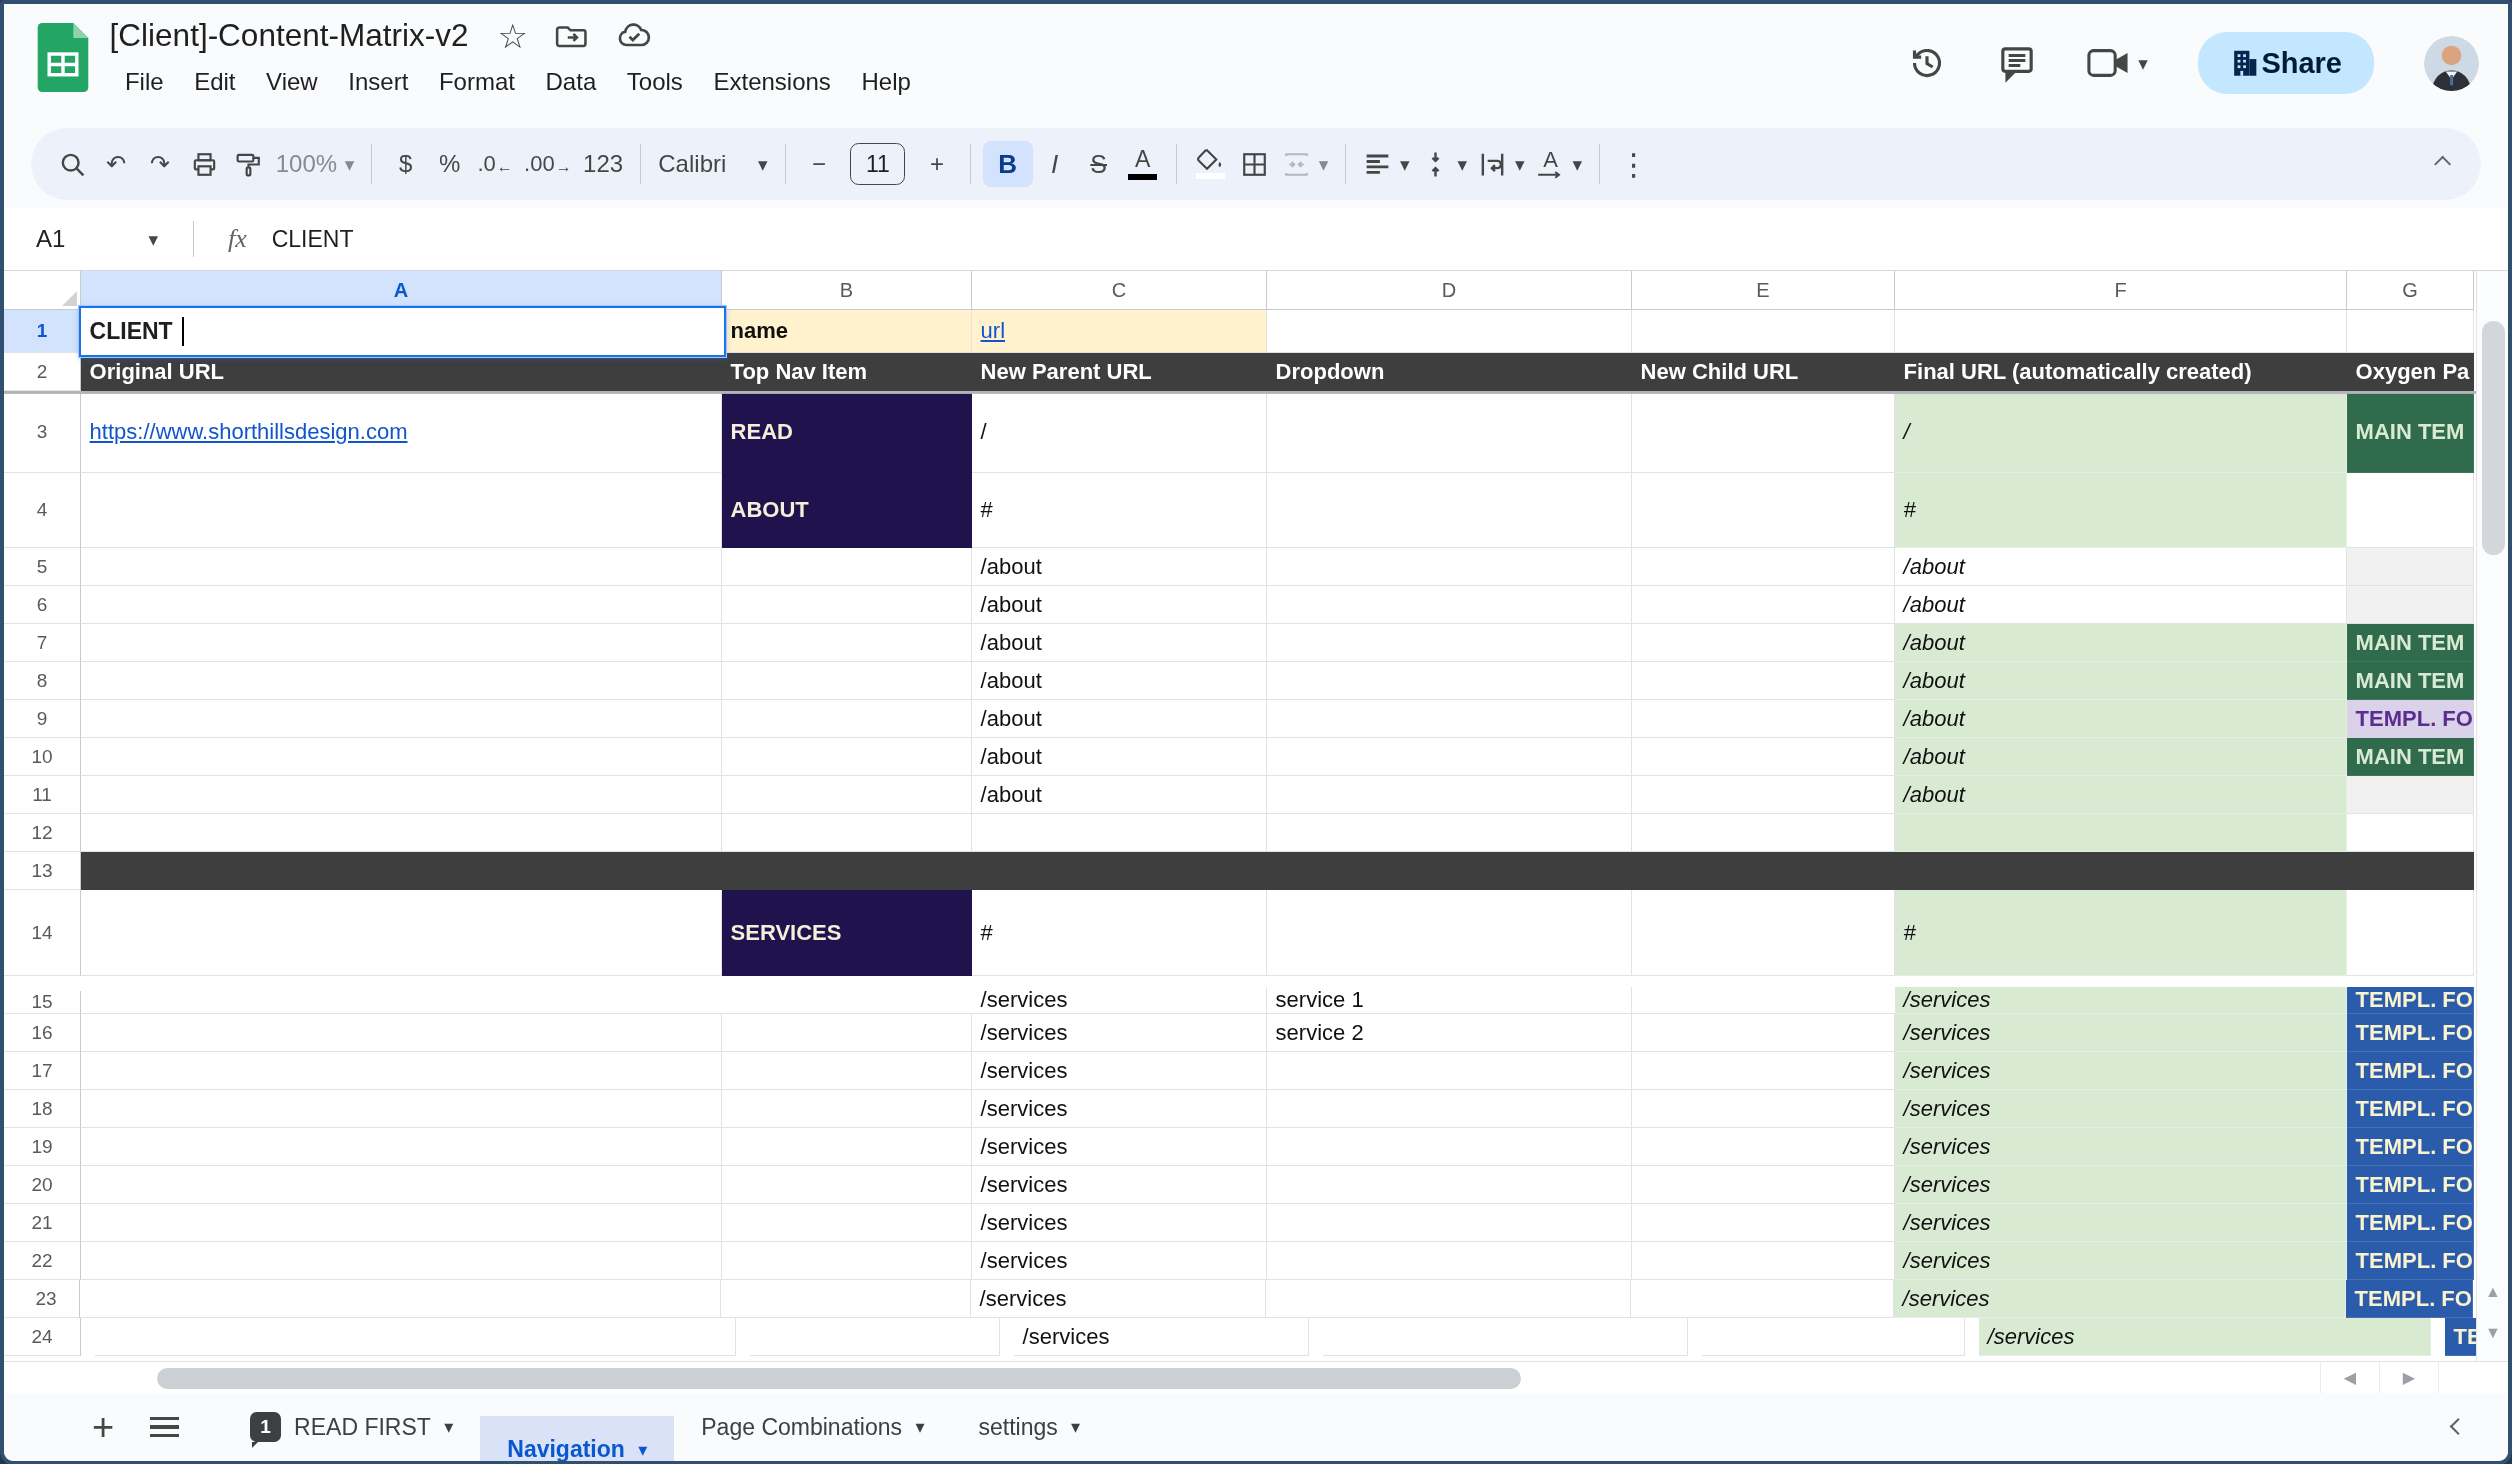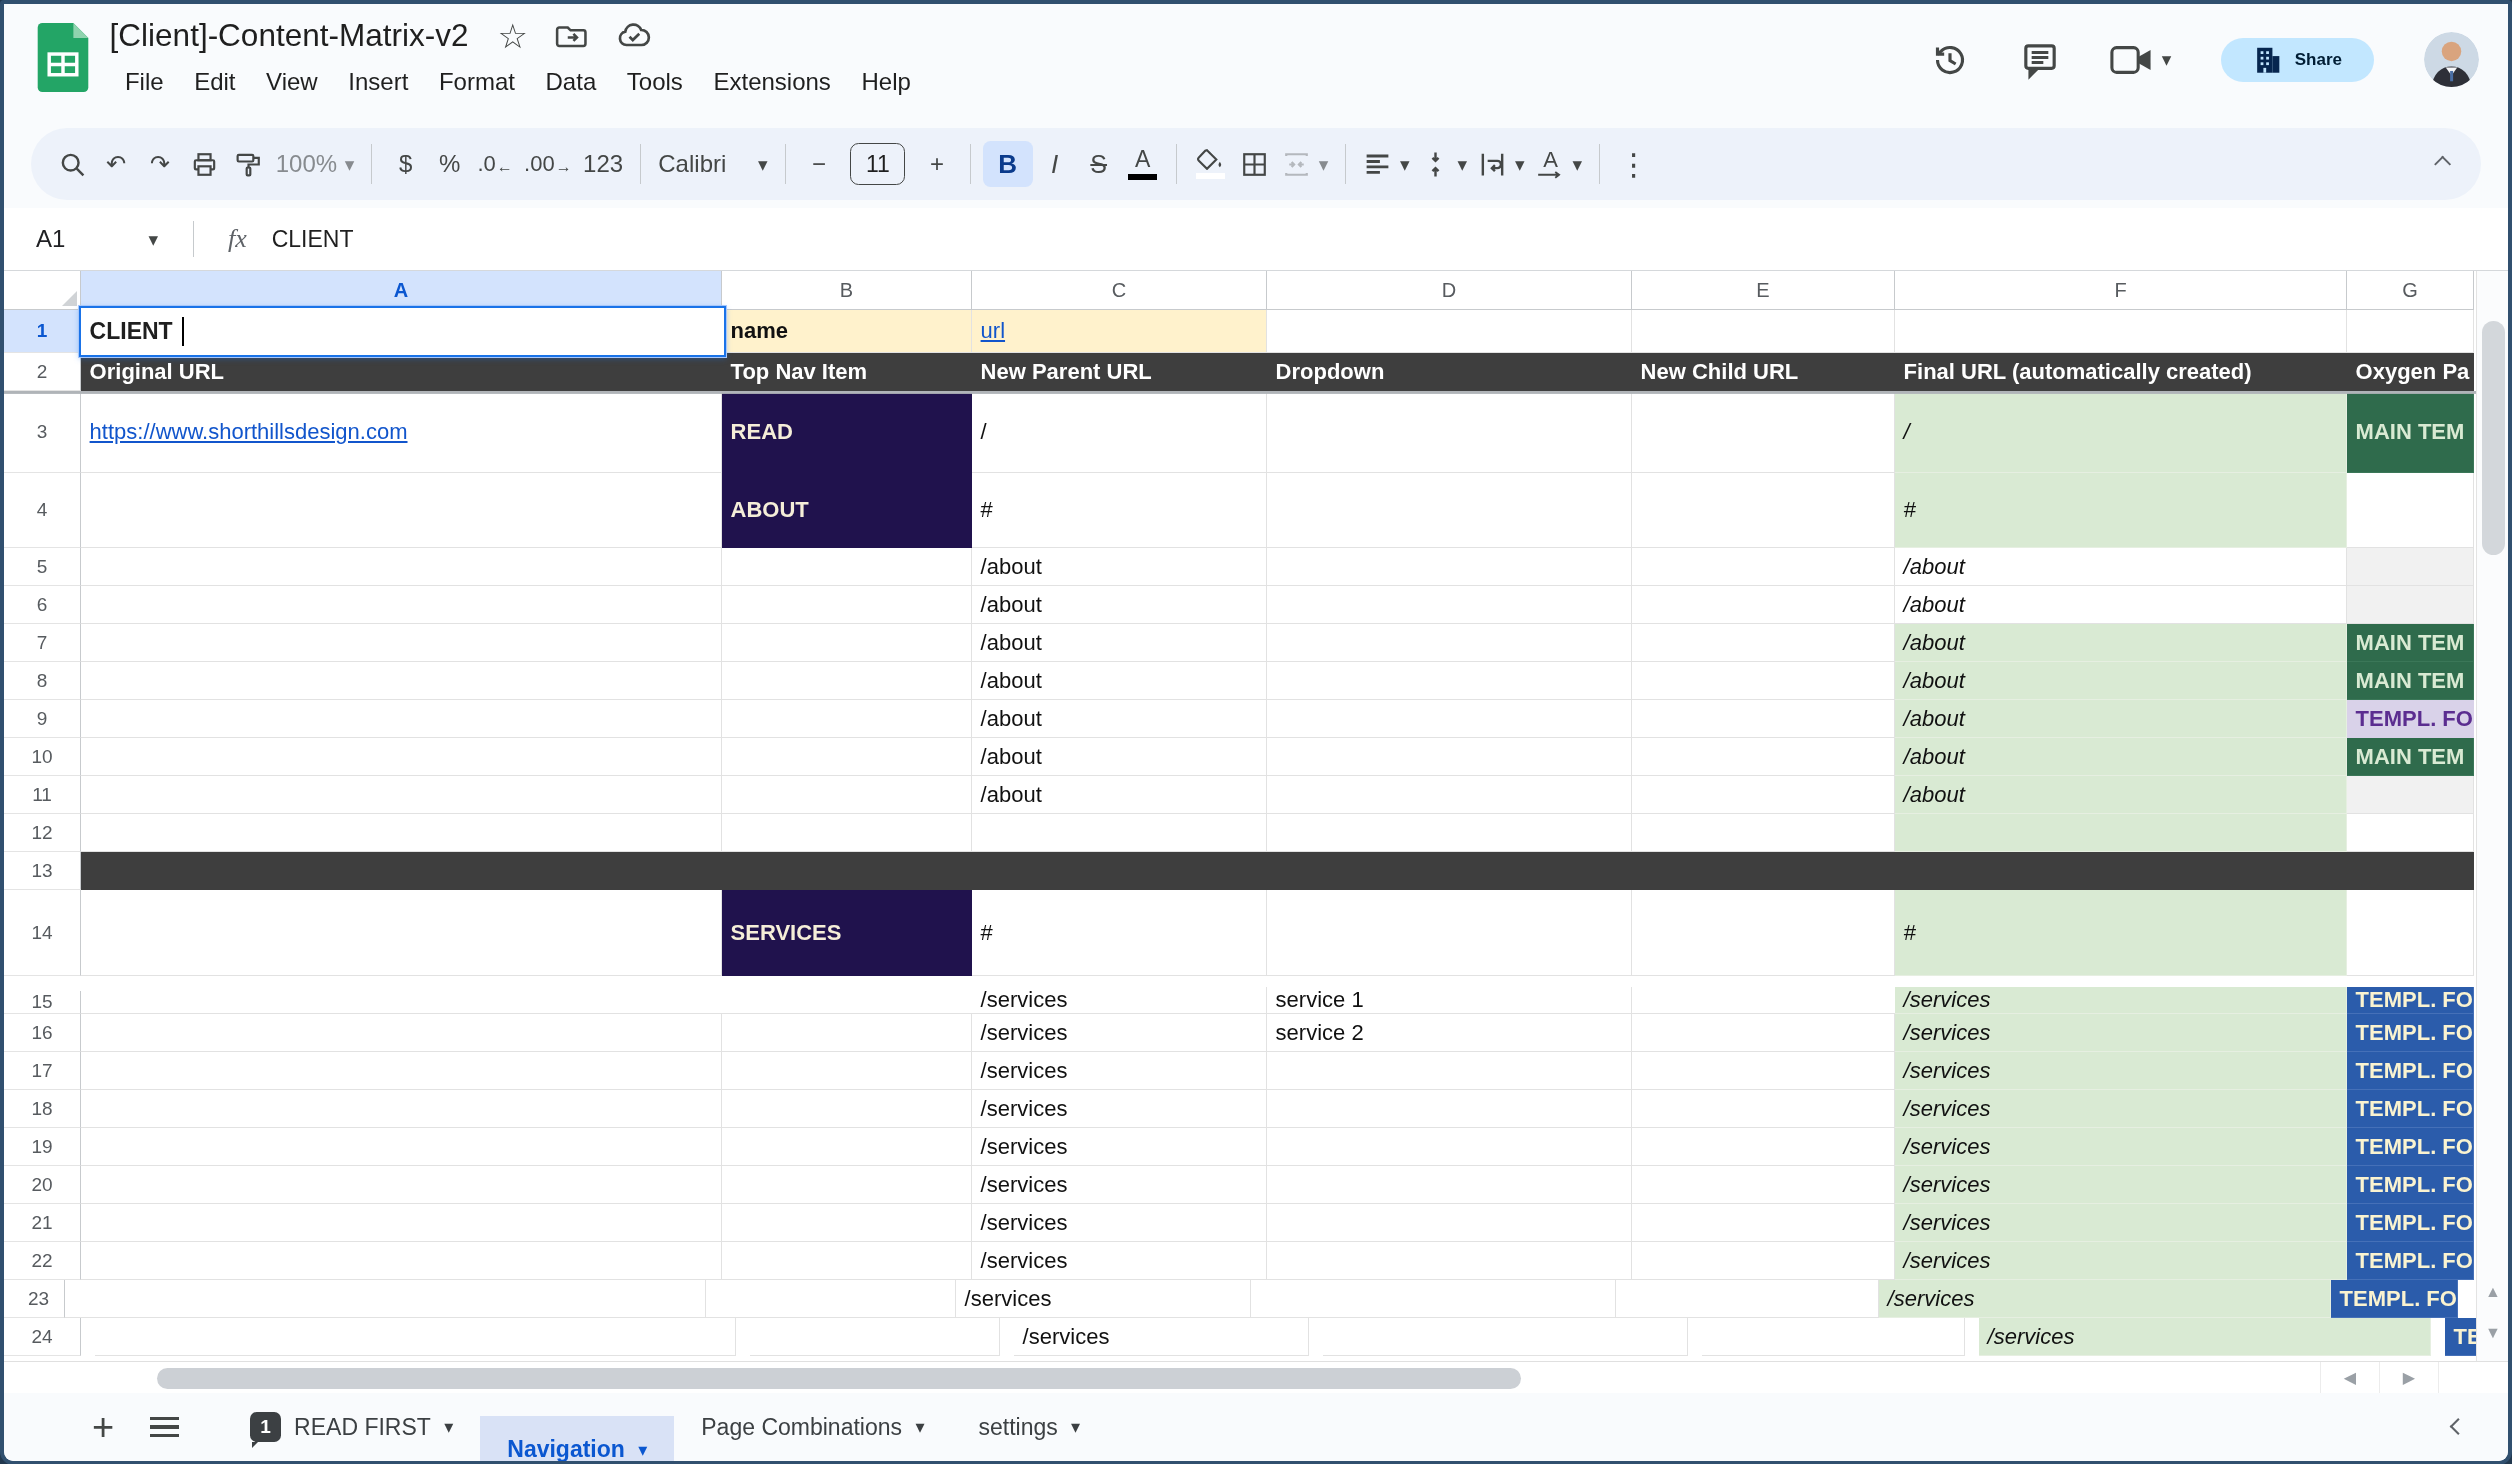--- a/index.html
+++ b/index.html
@@ -18,21 +18,21 @@
   .title-block{display:flex;flex-direction:column;}
   .title-row{display:flex;align-items:center;gap:29px;margin-top:1.9px;}
   .doc-title{font-size:31.5px;color:#1f1f1f;}
   .doc-icons{display:flex;align-items:center;gap:27px;color:#444746;}
   .star{font-size:34px;line-height:1;color:#444746;}
   .menus{display:flex;margin-top:7.6px;}
   .menus span{font-size:24px;color:#1f1f1f;padding:5.7px 15.3px;border-radius:7.6px;cursor:default;}
   .top-right{margin-left:auto;display:flex;align-items:center;gap:50px;padding-top:17px;}
   .icon-btn{display:flex;align-items:center;justify-content:center;color:#444746;}
   .caret{font-size:19px;color:#444746;margin-left:7.6px;}
-  .share-btn{height:44px;border-radius:29px;background:#c2e7ff;display:flex;align-items:center;gap:11px;padding:0 32px;color:#001d35;font-size:17px;font-weight:600;}
+  .share-btn{height:62px;border-radius:29px;background:#c2e7ff;display:flex;align-items:center;gap:1px;padding:0 32px;color:#001d35;font-size:29px;font-weight:600;}
   .avatar{width:55px;height:55px;border-radius:50%;overflow:hidden;flex:none;}
   
   .toolbar-row{height:88px;flex:none;display:flex;align-items:center;padding:0 27px;background:#f9fbfd;}
   .toolbar{flex:1;height:72px;background:#edf2fa;border-radius:36px;display:flex;align-items:center;padding:0 19px;}
   .tbtn{min-width:44px;height:46px;border-radius:7.6px;display:flex;align-items:center;justify-content:center;font-size:24px;color:#444746;flex:none;padding:0 5.7px;}
   .sep{width:1px;height:40px;background:#c6cacd;margin:0 11.4px;flex:none;}
   .dim{color:#878b8f;}
   .zoom-lbl{font-size:24px;}
   .font-name{font-size:24px;min-width:92px;text-align:left;}
   .size-box{width:55px;height:42px;border:1.9px solid #444746;border-radius:8.6px;display:flex;align-items:center;justify-content:center;font-size:23px;color:#1f1f1f;margin:0 9.5px;}
@@ -560,21 +560,21 @@
           <div class="rowheader" style="width: 77px;">22</div>
           <div class="cell" style="width: 641px;"></div>
           <div class="cell" style="width: 250px;"></div>
           <div class="cell" style="width: 295px;">/services</div>
           <div class="cell" style="width: 365px;"></div>
           <div class="cell" style="width: 263px;"></div>
           <div class="cell green italic" style="width: 452px;">/services</div>
           <div class="cell blue" style="width: 127px;">TEMPL. FO</div>
         </div>
         <div class="grid-row" style="height: 38px;">
-          <div class="rowheader" style="width: 61px; padding-left: 9px;">23</div>
+          <div class="rowheader" style="width: 76px; padding-left: 9px;">23</div>
           <div class="cell" style="width: 641px;"></div>
           <div class="cell" style="width: 250px;"></div>
           <div class="cell" style="width: 295px;">/services</div>
           <div class="cell" style="width: 365px;"></div>
           <div class="cell" style="width: 263px;"></div>
           <div class="cell green italic" style="width: 452px;">/services</div>
           <div class="cell blue" style="width: 127px;">TEMPL. FO</div>
         </div>
         <div class="grid-row" style="height: 38px; gap: 14px;">
           <div class="rowheader" style="width: 77px;">24</div>

